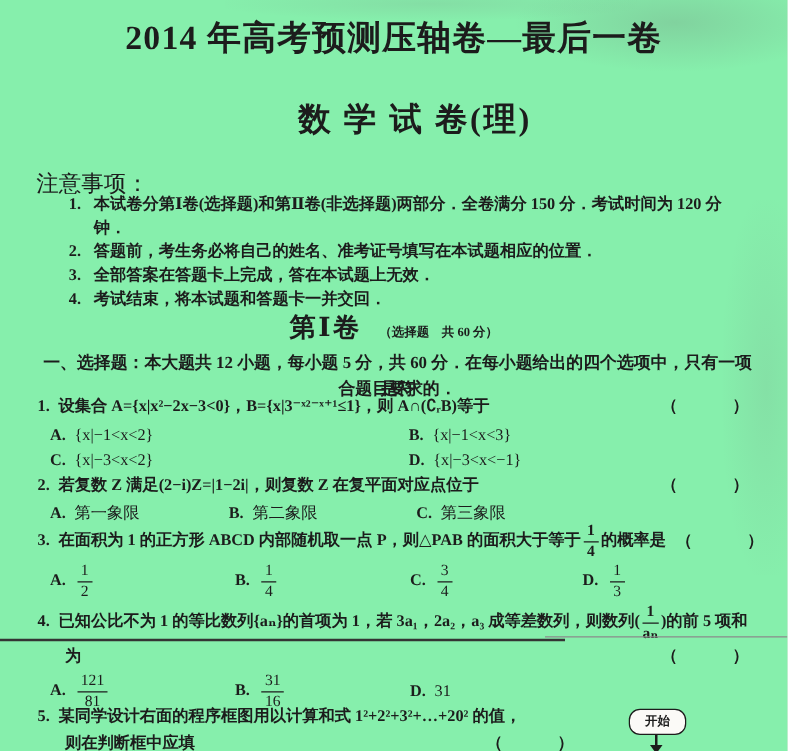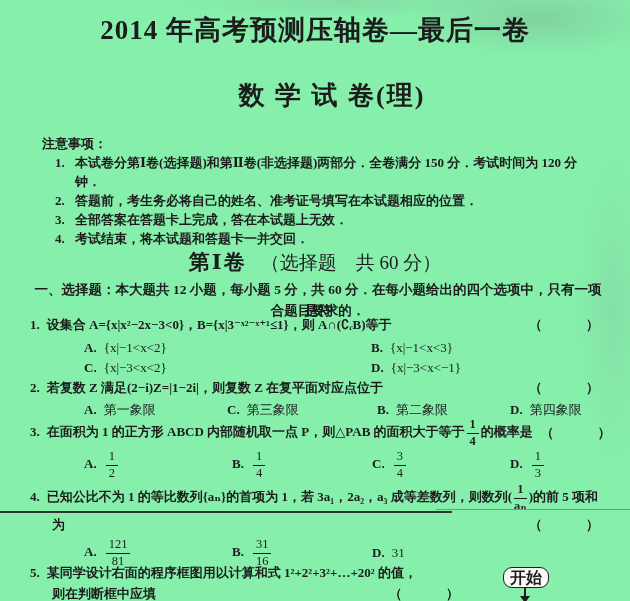--- a/index.html
+++ b/index.html
@@ -14,59 +14,59 @@
   .n2{top:-10px;left:180px;width:330px;height:26px;
       background:radial-gradient(ellipse at center,rgba(120,120,120,.14),rgba(120,120,120,0) 75%);}
   .n3{top:160px;right:-18px;width:70px;height:300px;
       background:radial-gradient(ellipse at center,rgba(120,120,120,.12),rgba(120,120,120,0) 75%);}
 
   .title{position:absolute;top:12px;left:0;width:100%;margin:0;text-align:center;
          font-size:27px;font-weight:700;letter-spacing:1px;}
   .subtitle{position:absolute;top:78px;left:0;width:100%;margin:0;text-align:center;
          font-size:26px;font-weight:700;letter-spacing:2px;padding-left:17px;}
 
-  .notes-heading{position:absolute;top:135px;left:42px;font-size:13px;font-weight:700;}
+  .notes-heading{position:absolute;top:135px;left:29px;font-size:18px;font-weight:400;}
   .notes{position:absolute;top:153px;left:55px;width:545px;font-size:13px;font-weight:700;line-height:19px;}
   .note{display:flex;}
   .nnum{flex:0 0 20px;}
   .ntext{flex:1;}
 
   .section-head{position:absolute;top:248px;left:0;width:100%;text-align:center;white-space:nowrap;}
   .sec-title{font-size:21px;font-weight:700;letter-spacing:2px;}
-  .sec-sub{font-size:19px;font-weight:400;margin-left:10px;}
+  .sec-sub{font-size:10px;font-weight:700;margin-left:10px;}
 
   .intro{position:absolute;left:28px;width:580px;font-size:13.5px;font-weight:700;line-height:21px;text-align:center;}
   .intro1{top:279px;} .intro2{top:300px;}
 
   .row{position:absolute;left:0;right:0;padding:0 25px 0 30px;display:flex;
        justify-content:space-between;align-items:center;white-space:nowrap;font-size:13px;}
   .stem{font-weight:700;}
   .qnum{margin-right:7px;}
   .paren{font-weight:700;letter-spacing:6px;margin-left:8px;}
 
-  .opts{position:absolute;left:0;right:0;padding-left:84px;display:grid;
+  .opts{position:absolute;left:0;right:0;padding-left:40px;display:grid;
         font-size:13px;font-weight:400;white-space:nowrap;align-items:center;}
   .opts-q1{top:338px;grid-template-columns:287px auto;grid-auto-rows:20px;}
   .opts-q2{top:400px;grid-template-columns:143px 150px 133px auto;grid-auto-rows:20px;}
   .opts-q3{top:449px;grid-template-columns:148px 140px 138px auto;grid-auto-rows:32px;}
   .opts-q4{top:536px;grid-template-columns:148px 140px 138px auto;grid-auto-rows:34px;}
   .olabel{margin-right:7px;font-weight:700;}
 
   .frac{display:inline-block;vertical-align:middle;text-align:center;line-height:1.05;
         font-size:12.5px;margin:0 2px;}
   .frac .fnum{display:block;border-bottom:1.3px solid #1c1c1c;padding:0 3px 1px;}
   .frac .fden{display:block;padding-top:1px;}
 
   .artifact{position:absolute;pointer-events:none;}
   .a1{top:511px;left:0;width:452px;height:2px;background:#343434;}
   .a2{top:509px;left:436px;width:194px;height:1px;background:#8b8b8b;}
 
   .start-box{position:absolute;left:503px;top:567px;width:44px;height:19px;
              border:1.6px solid #1c1c1c;border-radius:9px;text-align:center;
-             font-size:16px;font-weight:700;line-height:19px;background:#fbfaf7;}
+             font-size:10px;font-weight:700;line-height:19px;background:#fbfaf7;}
   .flow-arrow{position:absolute;left:524px;top:588px;width:2px;height:10px;background:#1c1c1c;}
   .flow-arrow::after{content:"";position:absolute;left:-4px;top:8px;
              border:5px solid transparent;border-top:7px solid #1c1c1c;}
 </style>
 </head>
 <body>
 
 <div class="page">
   <div class="noise n1"></div>
   <div class="noise n2"></div>
@@ -113,23 +113,22 @@
     <span><span class="olabel">C.</span><span>{x|−3&lt;x&lt;2}</span></span>
     <span><span class="olabel">D.</span><span>{x|−3&lt;x&lt;−1}</span></span>
   </div>
 
   <div class="row stem" style="top:379px">
     <span class="qtext"><b class="qnum">2.</b><span>若复数 Z 满足(2−i)Z=|1−2i|，则复数 Z 在复平面对应点位于</span></span>
     <span class="paren">（　　）</span>
   </div>
   <div class="opts opts-q2">
     <span><span class="olabel">A.</span><span>第一象限</span></span>
+    <span><span class="olabel">B.</span><span>第二象限</span></span>
     <span><span class="olabel">C.</span><span>第三象限</span></span>
-    <span><span class="olabel">B.</span><span>第二象限</span></span>
-    <span><span class="olabel">D.</span><span>第四象限</span></span>
   </div>
 
   <div class="row stem" style="top:417px;height:32px">
     <span class="qtext"><b class="qnum">3.</b><span>在面积为 1 的正方形 ABCD 内部随机取一点 P，则△PAB 的面积大于等于</span><span class="frac"><span class="fnum">1</span><span class="fden">4</span></span><span>的概率是</span></span>
     <span class="paren">（　　）</span>
   </div>
   <div class="opts opts-q3">
     <span><span class="olabel">A.</span><span class="frac"><span class="fnum">1</span><span class="fden">2</span></span></span>
     <span><span class="olabel">B.</span><span class="frac"><span class="fnum">1</span><span class="fden">4</span></span></span>
     <span><span class="olabel">C.</span><span class="frac"><span class="fnum">3</span><span class="fden">4</span></span></span>

